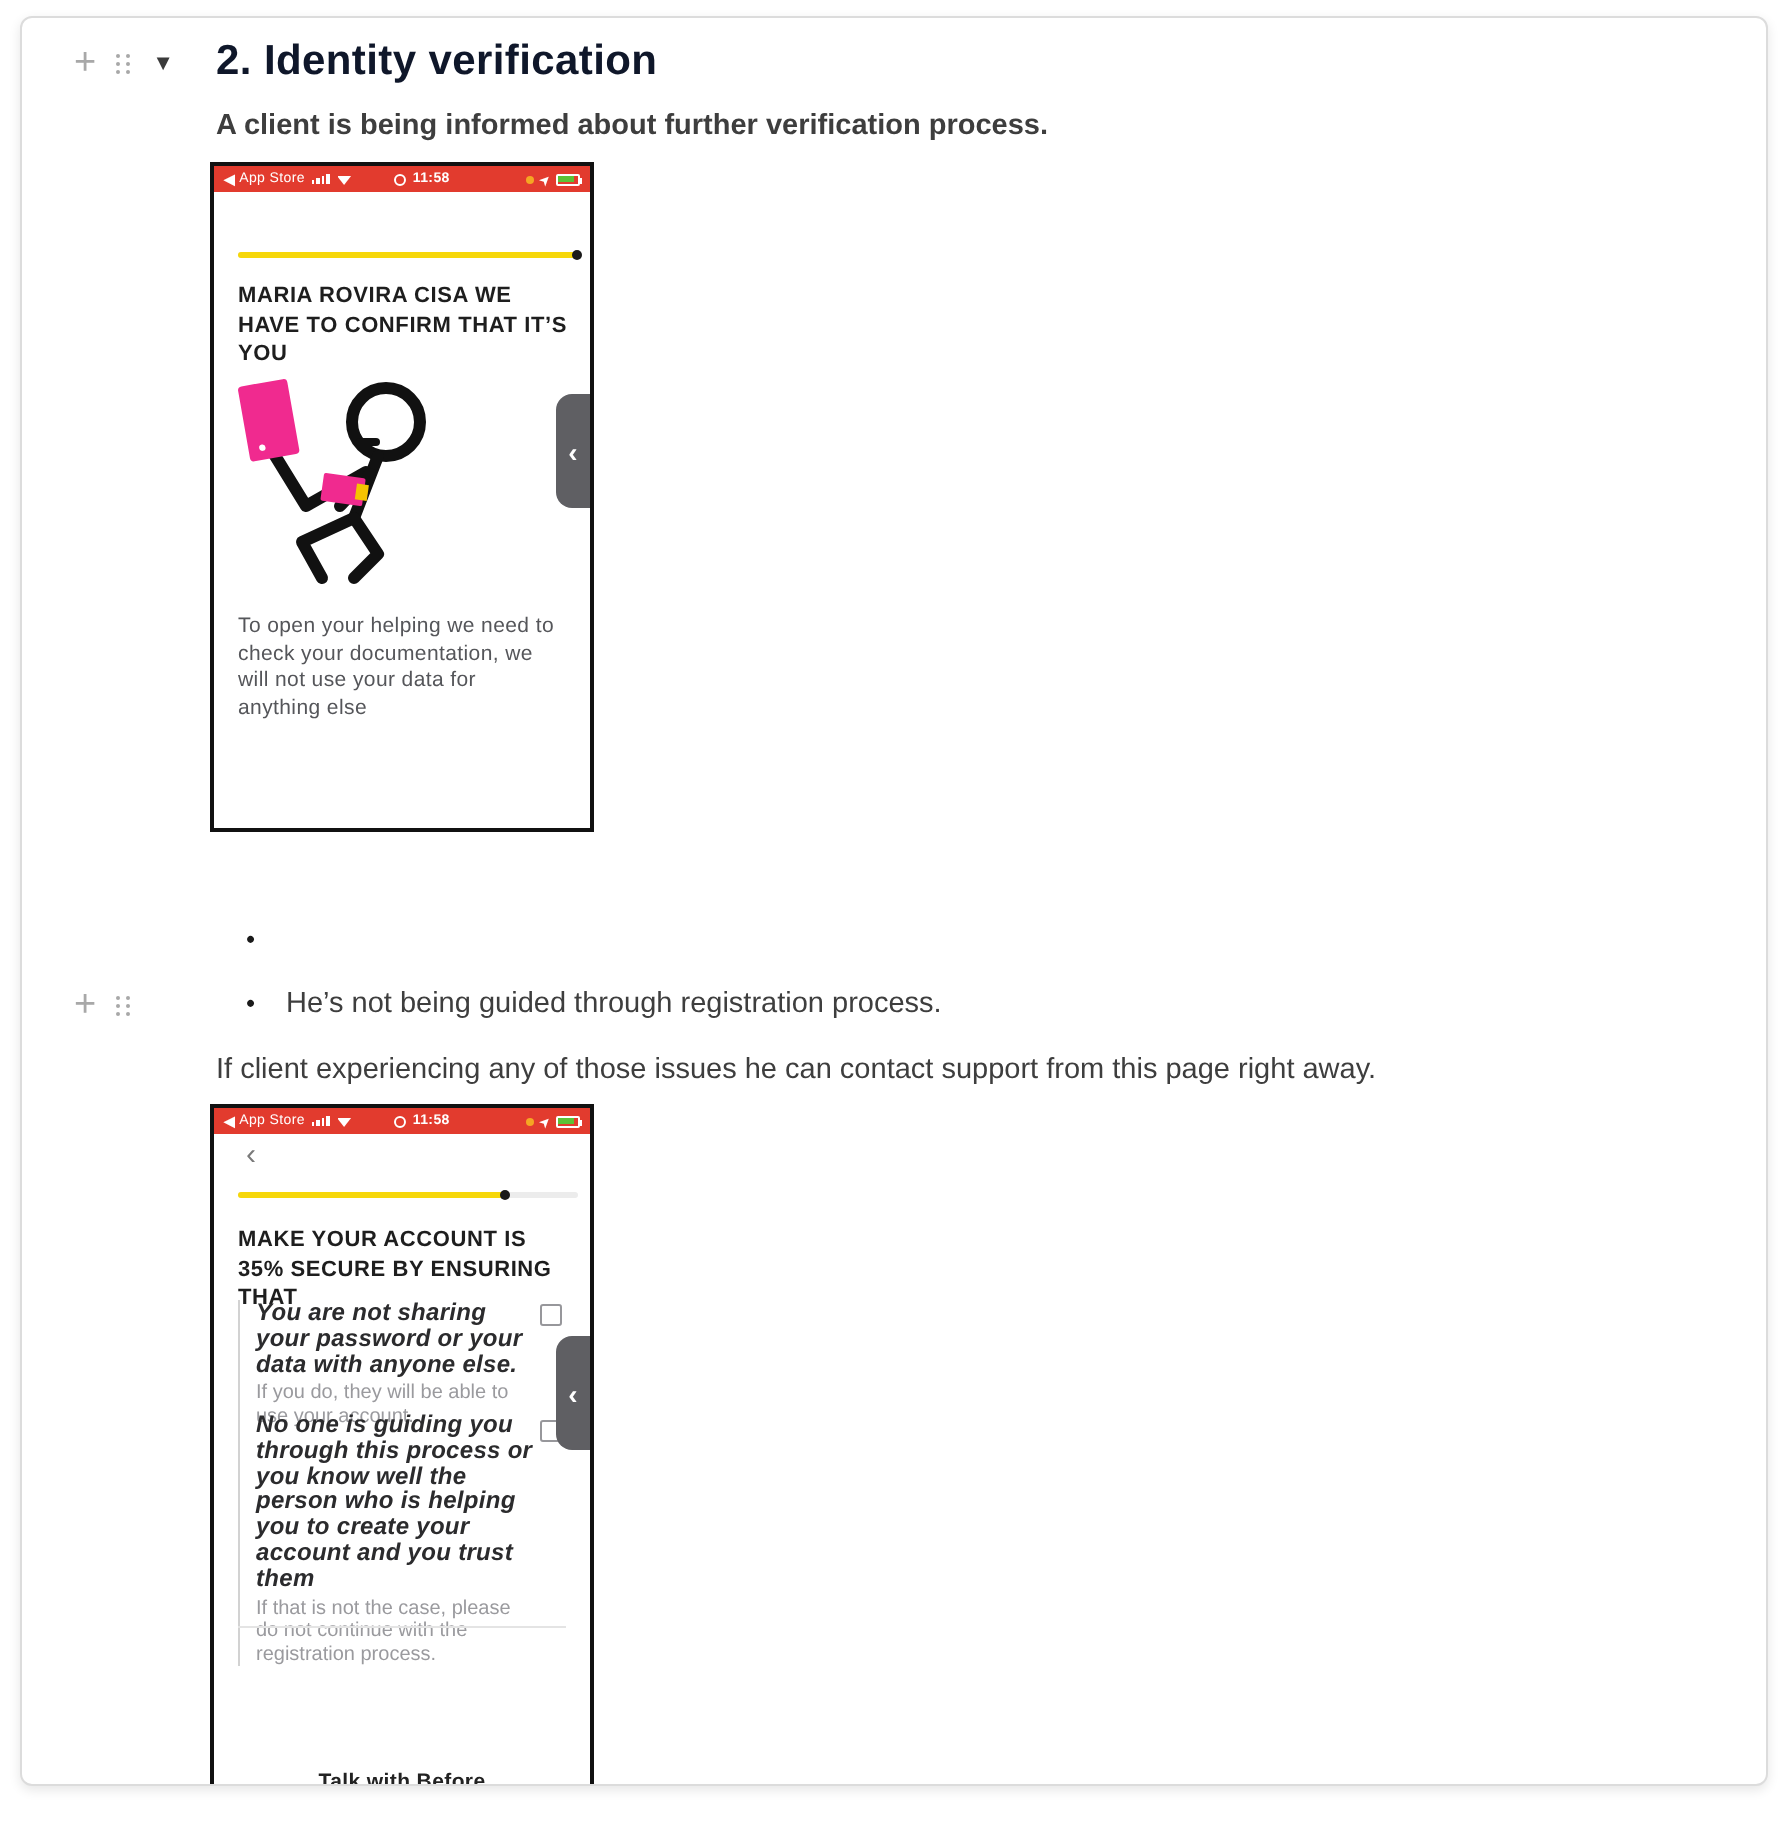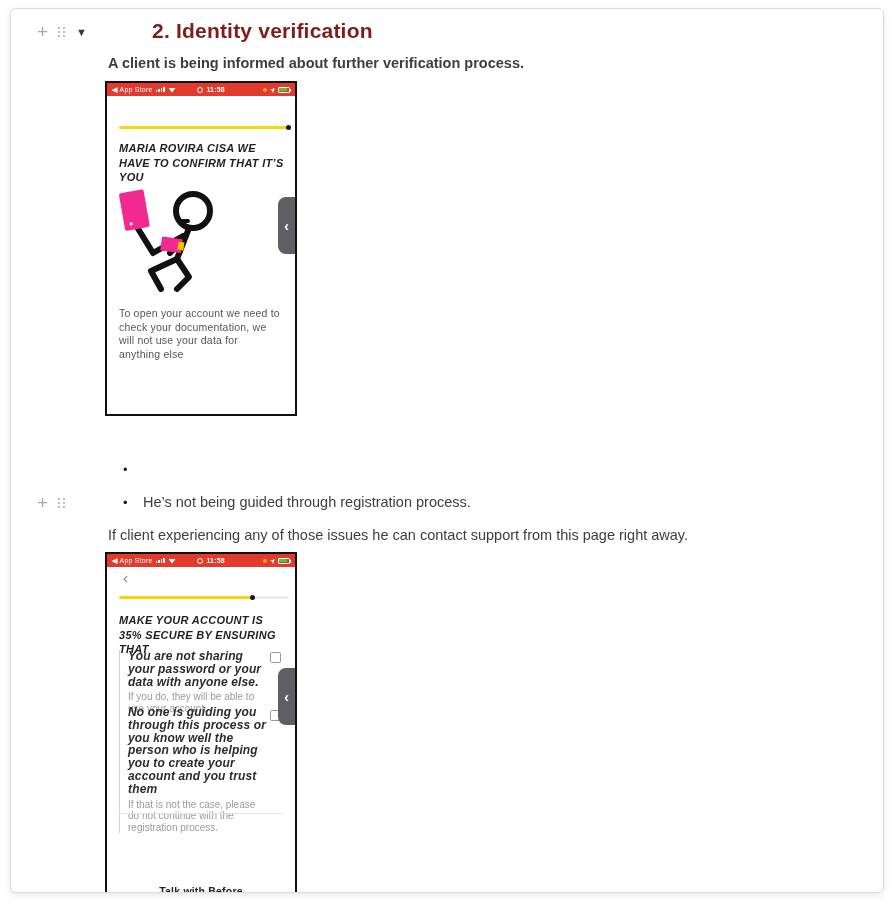--- a/index.html
+++ b/index.html
@@ -15,21 +15,21 @@
   .blk-controls{ position:absolute; display:flex; align-items:center; gap:9px; color:#a8a8a8; }
   .ctl-plus{ font-size:19px; font-weight:400; line-height:14px; color:#a8a8a8; cursor:pointer; }
   .ctl-drag{ position:relative; width:8px; height:14px; cursor:grab; }
   .ctl-drag::before{
     content:""; position:absolute; left:1px; top:2px; width:2px; height:2px; border-radius:50%;
     background:#a8a8a8;
     box-shadow:0 4px 0 #a8a8a8, 0 8px 0 #a8a8a8, 5px 0 0 #a8a8a8, 5px 4px 0 #a8a8a8, 5px 8px 0 #a8a8a8;
   }
   .ctl-toggle{ font-size:11px; color:#3a3a3a; cursor:pointer; margin-left:2px; }
 
-  .doc-title{ position:absolute; left:97px; top:10px; font-size:21px; font-weight:700; color:#7f1d1d; letter-spacing:.2px;margin-left:44px; }
+  .doc-title{ position:absolute; left:97px; top:10px; font-size:21px; font-weight:700; color:#0f172a; letter-spacing:.2px; }
   .doc-p{ position:absolute; left:97px; font-size:14.5px; color:#3e3e3e; line-height:19px; }
   .bullet-row{ position:absolute; left:97px; display:flex; align-items:baseline; font-size:14.5px; color:#3e3e3e; }
   .bullet-dot{ width:12px; margin-left:15px; margin-right:8px; font-size:13px; color:#1a1a1a; }
 
   
   .phone{ position:absolute; left:94px; width:192px; background:#fff; border:2px solid #111;
           overflow:hidden; cursor:pointer; }
   .phone1{ top:72px; height:335px; }
   .phone2{ top:543px; height:342px; }
 
@@ -49,21 +49,21 @@
   .loc-ar{ color:#fff; font-size:6px; transform:rotate(-45deg); }
   .batt{ position:relative; width:12px; height:6px; border:1px solid #fff; border-radius:1px; }
   .batt::before{ content:""; position:absolute; left:.5px; top:.5px; bottom:.5px; width:8px; background:#5bc236; }
   .batt::after{ content:""; position:absolute; right:-2.5px; top:1.5px; width:1.5px; height:3px; background:#fff; }
 
   .progress{ position:absolute; left:12px; height:3px; width:170px; background:#ececec; border-radius:2px; }
   .progress .fill{ position:relative; height:3px; background:var(--progress-yellow,#f6d70a); border-radius:2px; }
   .progress .fill::after{ content:""; position:absolute; right:-2px; top:-1px; width:5px; height:5px; border-radius:50%; background:#1a1a1a; }
 
   .ph-heading{ position:absolute; left:12px; font-size:11px; font-weight:700; color:#1e1e1e;
-               line-height:14.5px; letter-spacing:.3px;font-style:italic; }
+               line-height:14.5px; letter-spacing:.3px; }
   .ph-body{ position:absolute; left:12px; width:162px; font-size:10.5px; color:#55565a; line-height:13.5px; letter-spacing:.2px; }
   .cta-btn{ position:absolute; left:12px; width:164px; height:30px; background:var(--button-yellow,#eaf20e);
             display:flex; align-items:center; justify-content:center;
             font-size:10.5px; font-weight:700; color:#111; letter-spacing:.5px; }
 
   .side-tab{ position:absolute; right:-2px; width:19px; height:57px; background:#5f5f63;
              border-radius:8px 0 0 8px; display:flex; align-items:center; justify-content:center;
              color:#fff; font-size:14px; font-weight:700; }
   .side-tab span{ transform:translateX(-1px); }
 
@@ -143,21 +143,21 @@
       <g transform="rotate(8 60 62)">
         <rect x="48" y="55" width="21" height="14" rx="1" fill="#f02a8f"></rect>
         <rect x="65" y="58" width="6" height="8" fill="#f5c400"></rect>
       </g>
     </svg>
 
     <div class="side-tab" style="top:114px;">
       <span>‹</span>
     </div>
 
-    <p class="ph-body" style="top:224px;">To open your account we need to check your documentation, we will not use your data for anything else</p>
+    <p class="ph-body" style="top:224px;">To open your helping we need to check your documentation, we will not use your data for anything else</p>
 
   </div>
 
 
   <div class="bullet-row" style="top:453px;">
     <span class="bullet-dot">•</span>
   </div>
 
   <div class="blk-controls" style="left:26px; top:487px;">
     <span class="ctl-plus">+</span>

